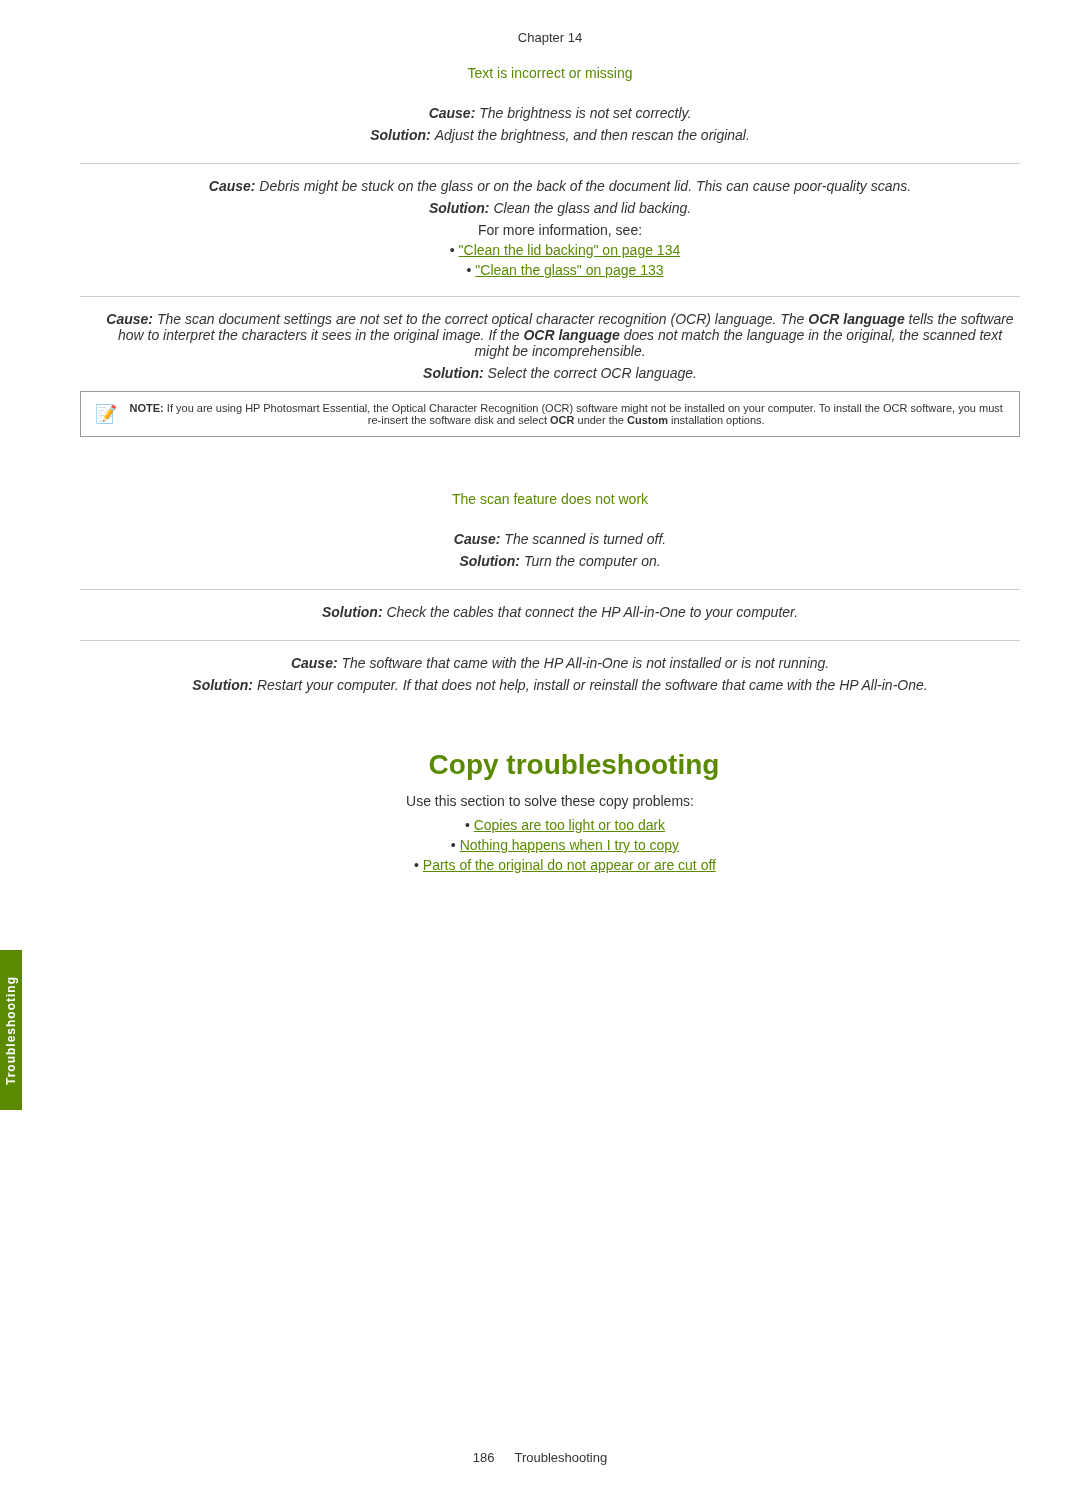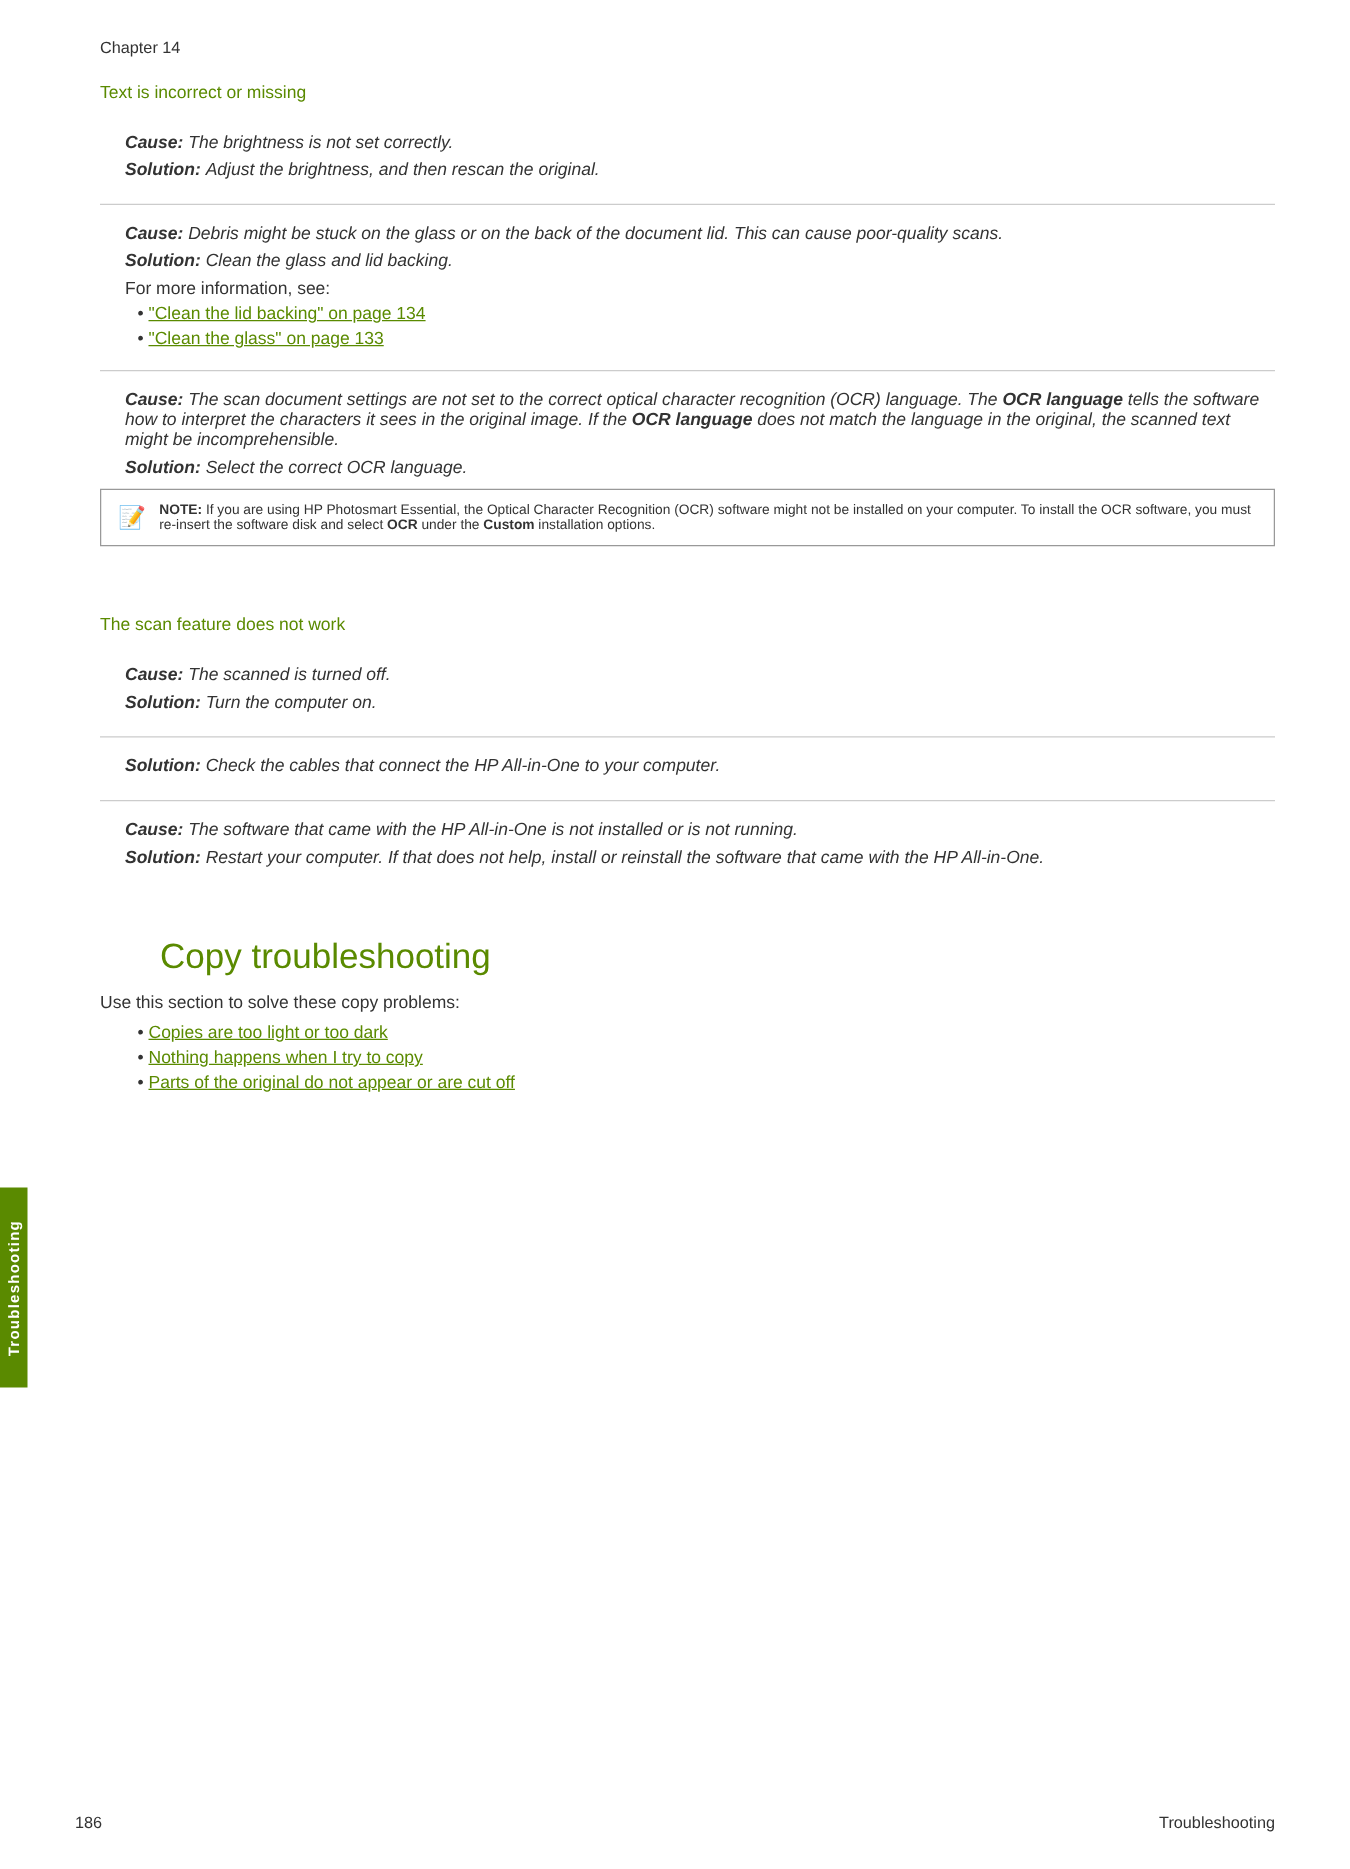--- a/index.html
+++ b/index.html
@@ -14,20 +14,21 @@
       color: #333;
       background: #fff;
       width: 1080px;
       min-height: 1495px;
       position: relative;
     }
 
     .page-container {
       padding: 30px 60px 60px 60px;
       margin-left: 20px;
+      text-align: center;
     }
 
     .chapter-label {
       color: #333;
       font-size: 13px;
       margin-bottom: 20px;
     }
 
     .section-heading {
       color: #5a8a00;
@@ -91,21 +92,21 @@
       font-size: 11px;
     }
 
     .main-section {
       margin-top: 30px;
     }
 
     .copy-troubleshooting-heading {
       color: #5a8a00;
       font-size: 28px;
-      font-weight: normal;
+      font-weight: bold;
       margin-top: 36px;
       margin-bottom: 12px;
       margin-left: 48px;
     }
 
     .use-section-text {
       margin-bottom: 8px;
     }
 
     
@@ -131,21 +132,21 @@
       letter-spacing: 1px;
     }
 
     
     .page-footer {
       position: absolute;
       bottom: 30px;
       left: 60px;
       right: 60px;
       display: flex;
-      justify-content: space-between;
+      justify-content: center;
       gap: 20px;
       font-size: 13px;
       color: #333;
     }
 
     .footer-page-num {
       color: #333;
     }
 
     .footer-label {

